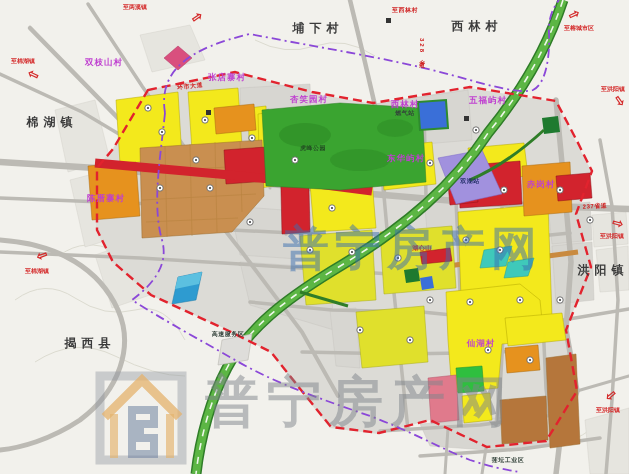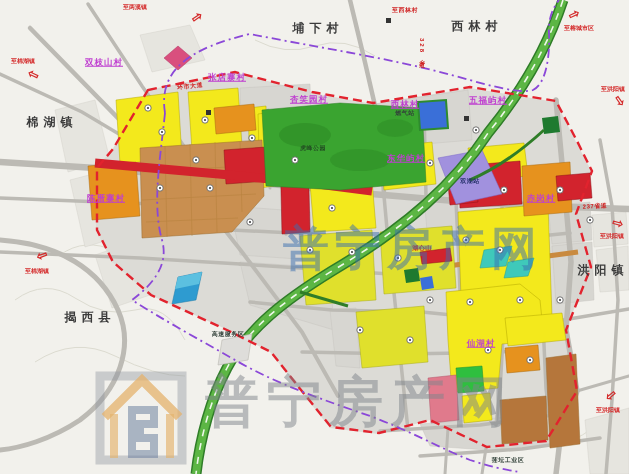--- a/index.html
+++ b/index.html
@@ -3,21 +3,21 @@
 <meta charset="utf-8">
 <style>
   html,body{margin:0;padding:0;background:#888;}
   #stage{position:relative;width:629px;height:474px;overflow:hidden;
          background:#f2f1ec;font-family:"Liberation Sans",sans-serif;}
   #mapsvg{position:absolute;left:0;top:0;}
   
   .lbl{position:absolute;transform:translate(-50%,-50%);white-space:nowrap;
        font-weight:bold;line-height:1;pointer-events:none;}
   .town{font-size:12px;color:#3b3b3b;letter-spacing:5px;}
-  .village{font-size:8.5px;color:var(--c-village,#bf3fd0);letter-spacing:1px;text-decoration:underline;}
+  .village{font-size:8.5px;color:var(--c-village,#bf3fd0);letter-spacing:1px;}
   .roadlbl{font-size:6px;color:#cf2020;letter-spacing:.5px;}
   .site{font-size:6px;color:#33423a;letter-spacing:.5px;}
   .arrowlbl{font-size:6px;color:#d42a2a;}
   .arrowglyph{font-size:13px;color:#d42a2a;font-weight:bold;}
   .vert{writing-mode:vertical-rl;letter-spacing:2px;}
   
   .wm{position:absolute;font-weight:bold;pointer-events:none;}
   #wm-center-1{left:283px;top:218px;font-size:46px;letter-spacing:6px;color:var(--c-wmblue);}
   #wm-center-2{left:297px;top:260px;font-size:29px;letter-spacing:3px;color:var(--c-wmblue);}
   #wm-bottom-1{left:205px;top:366px;font-size:54px;letter-spacing:8px;color:var(--c-wmgray);}
@@ -252,31 +252,31 @@
           <rect x="206" y="110" width="5" height="5"></rect>
       <rect x="464" y="116" width="5" height="5"></rect>
     </g>
   </g>
 </svg>
 
 <div id="labels">
       <span class="lbl town" style="left: 318px; top: 28px;">埔下村</span>
       <span class="lbl town" style="left: 477px; top: 26px;">西林村</span>
       <span class="lbl town" style="left: 52px; top: 122px; text-align: center;">棉湖镇</span>
-      <span class="lbl town" style="left: 90px; top: 317px;">揭西县</span>
+      <span class="lbl town" style="left: 90px; top: 343px;">揭西县</span>
       <span class="lbl town" style="left: 603px; top: 270px;">洪阳镇</span>
       <span class="lbl village" style="left: 104px; top: 62px;">双枝山村</span>
       <span class="lbl village" style="left: 227px; top: 77px;">张店寨村</span>
       <span class="lbl village" style="left: 309px; top: 99px;">杏笑园村</span>
       <span class="lbl village" style="left: 405px; top: 104px;">西林村</span>
       <span class="lbl village" style="left: 488px; top: 100px;">五福屿村</span>
       <span class="lbl village" style="left: 406px; top: 158px;">东华屿村</span>
       <span class="lbl village" style="left: 106px; top: 198px;">陈厝寨村</span>
       <span class="lbl village" style="left: 481px; top: 343px;">仙湖村</span>
-      <span class="lbl village" style="left: 541px; top: 198px;">赤岗村</span>
+      <span class="lbl village" style="left: 541px; top: 184px;">赤岗村</span>
       <span class="lbl roadlbl" style="left: 405px; top: 10px;">至西林村</span>
       <span class="lbl roadlbl vert" style="left: 422px; top: 48px;">328乡道</span>
       <span class="lbl roadlbl" style="left: 595px; top: 206px; transform: translate(-50%, -50%) rotate(-3deg);">237省道</span>
       <span class="lbl roadlbl" style="left: 190px; top: 86px; transform: translate(-50%, -50%) rotate(-6deg);">环市大道</span>
       <span class="lbl roadlbl" style="left: 422px; top: 248px;">湖心山</span>
       <span class="lbl site" style="left: 313px; top: 148px; color: rgb(35, 77, 35);">虎峰公园</span>
       <span class="lbl site" style="left: 470px; top: 181px; color: rgb(38, 48, 107);">双湖站</span>
       <span class="lbl site" style="left: 405px; top: 113px;">燃气站</span>
       <span class="lbl site" style="left: 228px; top: 334px;">高速服务区</span>
       <span class="lbl site" style="left: 508px; top: 460px;">莲坛工业区</span>

